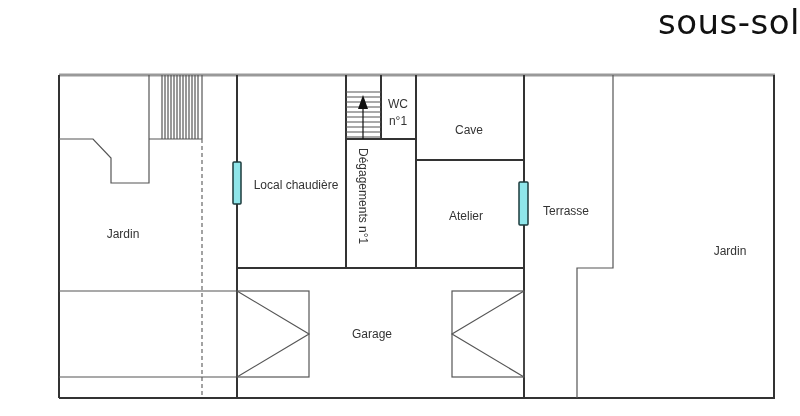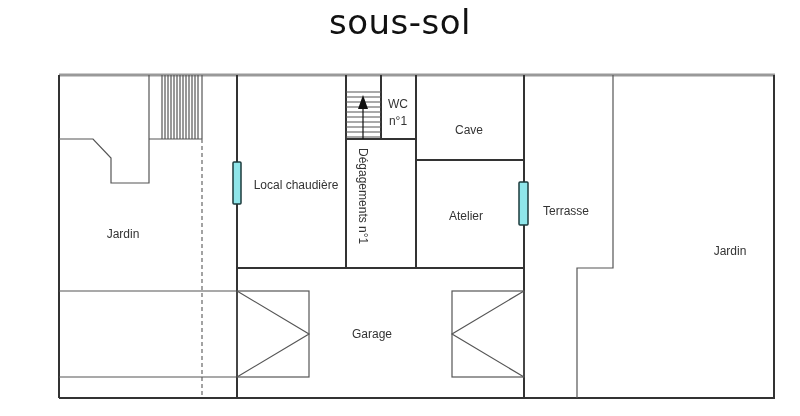--- a/index.html
+++ b/index.html
@@ -1,18 +1,18 @@
 <!DOCTYPE html>
 <html><head>
 <meta charset="utf-8">
 <style>
   html, body { margin: 0; padding: 0; background: #ffffff; }
   body { width: 800px; height: 416px; position: relative; overflow: hidden; }
   .title {
-    position: absolute; left: 0; top: 2px; width: 800px; text-align: center;
+    position: absolute; left: 0; top: 2px; width: 800px; text-align: right;
     font-family: "DejaVu Sans", sans-serif; font-size: 34px; color: #111;
     letter-spacing: 0.5px;
   }
   svg { position: absolute; left: 0; top: 0; }
   .lbl { font-family: "Liberation Sans", sans-serif; font-size: 12px; fill: #333; }
   .wall { stroke: #333; stroke-width: 2; fill: none; }
   .thin { stroke: #555; stroke-width: 1.2; fill: none; }
   .dash { stroke: #666; stroke-width: 1.2; stroke-dasharray: 4 3; fill: none; }
   .win { fill: #8fe6ea; stroke: #1c3b3d; stroke-width: 1.5; }
 </style>

